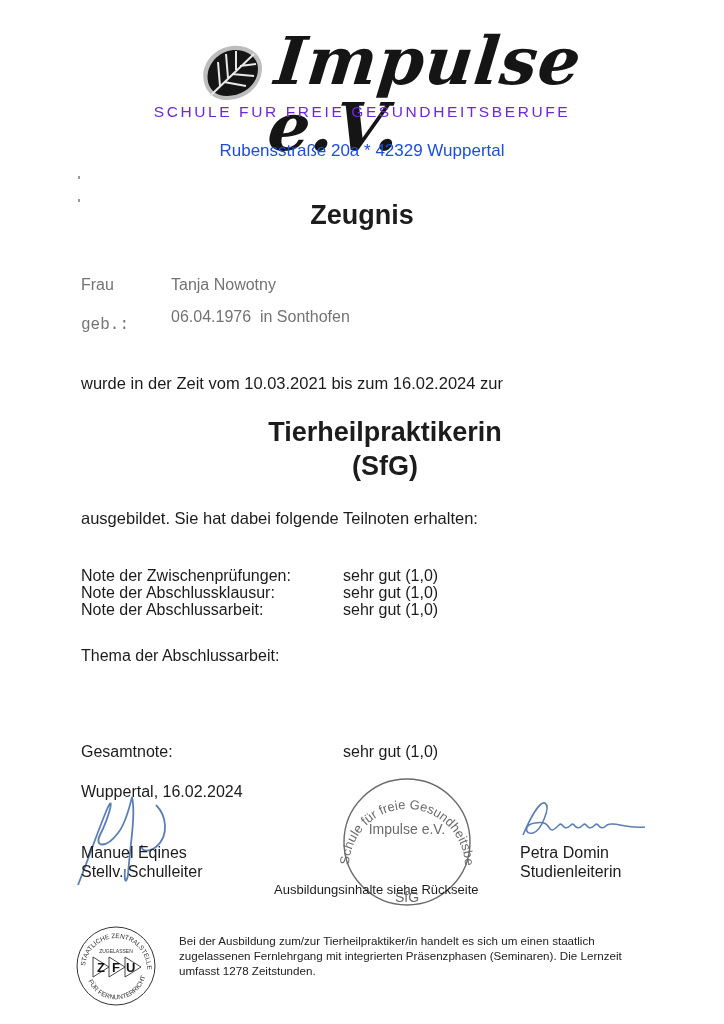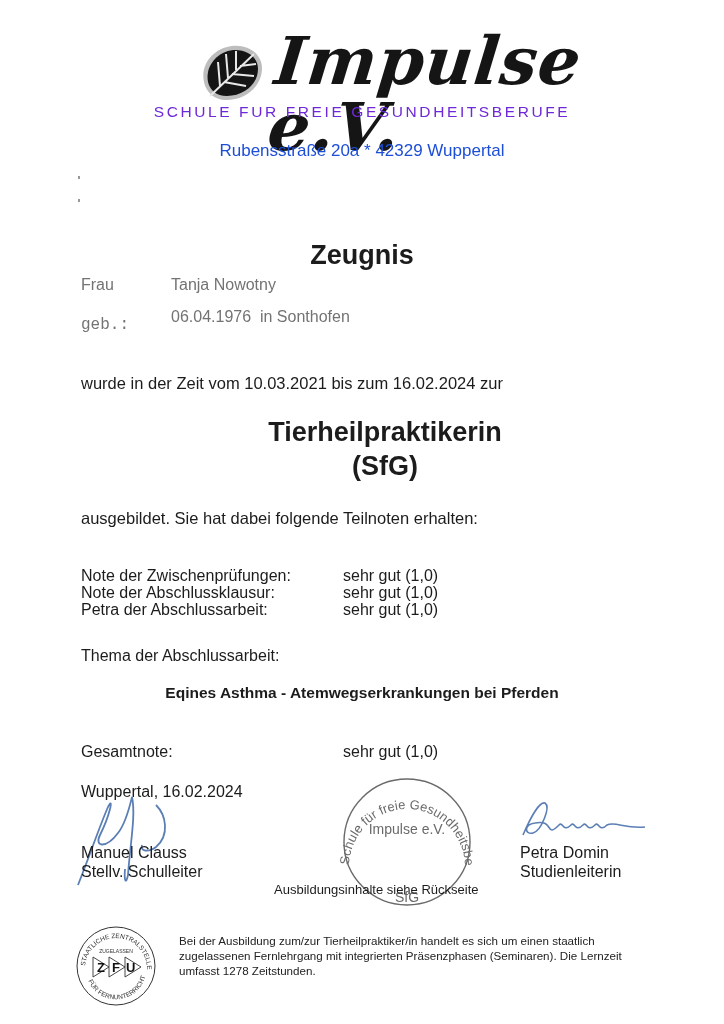--- a/index.html
+++ b/index.html
@@ -15,21 +15,21 @@
       transform: skewX(-6deg); line-height: 1;
     }
     .school-name {
       left: 0; width: 724px; top: 103px; text-align: center; font-size: 15.5px;
       letter-spacing: 2.6px; color: #6d28d9;
     }
     .address {
       left: 0; width: 724px; top: 141px; text-align: center; font-size: 17px; color: #1d4ed8;
     }
     .doc-title {
-      left: 0; width: 724px; top: 200px; text-align: center; font-size: 27px; font-weight: bold; margin-top: 40px;
+      left: 0; width: 724px; top: 200px; text-align: center; font-size: 27px; font-weight: bold;
     }
     .label { font-size: 16px; color: #737373; }
     .row-frau { top: 276px; left: 81px; }
     .val-frau { top: 276px; left: 171px; }
     .row-geb { top: 316px; left: 81px; font-family: Liberation Mono, monospace; }
     .val-geb { top: 308px; left: 171px; white-space: pre; text-align: right; }
     .period { top: 374px; left: 81px; font-size: 16.5px; }
     .profession {
       left: 0; width: 770px; top: 415px; text-align: center; font-size: 27px; font-weight: bold; line-height: 34px;
     }
@@ -87,28 +87,27 @@
 <div class="abs grades">
   <div class="g-row">
     <span class="g-label">Note der Zwischenprüfungen:</span>
     <span>sehr gut (1,0)</span>
   </div>
   <div class="g-row">
     <span class="g-label">Note der Abschlussklausur:</span>
     <span>sehr gut (1,0)</span>
   </div>
   <div class="g-row">
-    <span class="g-label">Petra der Abschlussarbeit:</span>
+    <span class="g-label">Note der Abschlussarbeit:</span>
     <span>sehr gut (1,0)</span>
   </div>
 </div>
 
 <div class="abs thesis-label">Thema der Abschlussarbeit:</div>
 <div class="abs thesis-title">
-  <div>Eqines Asthma - Atemwegserkrankungen bei Pferden</div>
 </div>
 
 <div class="abs overall-label">Gesamtnote:</div>
 <div class="abs overall-value">sehr gut (1,0)</div>
 
 <div class="abs place-date">Wuppertal, 16.02.2024</div>
 
 <svg class="abs stamp" viewBox="0 0 155 140">
   <defs>
     <path id="ringpath" d="M 22 95 A 58 58 0 1 1 138 95"></path>
@@ -123,21 +122,21 @@
 
 <svg class="abs sig" style="left:70px;top:785px;width:130px;height:110px;" viewBox="0 0 130 110">
   <path d="M8 100 C20 70 30 40 38 22 C44 10 40 30 30 50 C24 62 36 64 48 48 C56 38 60 20 62 12 C66 30 60 60 58 90 C56 100 54 96 55 84" stroke="#5b7fb5" stroke-width="1.8" fill="none"></path>
   <path d="M86 20 C96 30 100 50 86 62 C78 68 70 66 72 60" stroke="#5b7fb5" stroke-width="1.8" fill="none"></path>
 </svg>
 <svg class="abs sig" style="left:515px;top:795px;width:140px;height:50px;" viewBox="0 0 140 50">
   <path d="M8 40 C14 26 24 6 30 8 C36 12 26 36 18 38 C10 40 8 30 20 28 C40 24 30 44 44 30 C48 26 48 38 56 30 C60 26 60 38 68 30 C72 26 72 38 80 30 C84 26 84 38 92 30 C100 26 110 34 130 32" stroke="#5b7fb5" stroke-width="1.6" fill="none"></path>
 </svg>
 
 <div class="abs signer-left">
-  <div>Manuel Clauss</div>
+  <div>Manuel Eqines</div>
   <div>Stellv. Schulleiter</div>
 </div>
 <div class="abs signer-right">
   <div>Petra Domin</div>
   <div>Studienleiterin</div>
 </div>
 <div class="abs contents-note">Ausbildungsinhalte siehe Rückseite</div>
 
 <svg class="abs zfu" viewBox="0 0 82 82">
   <defs>

